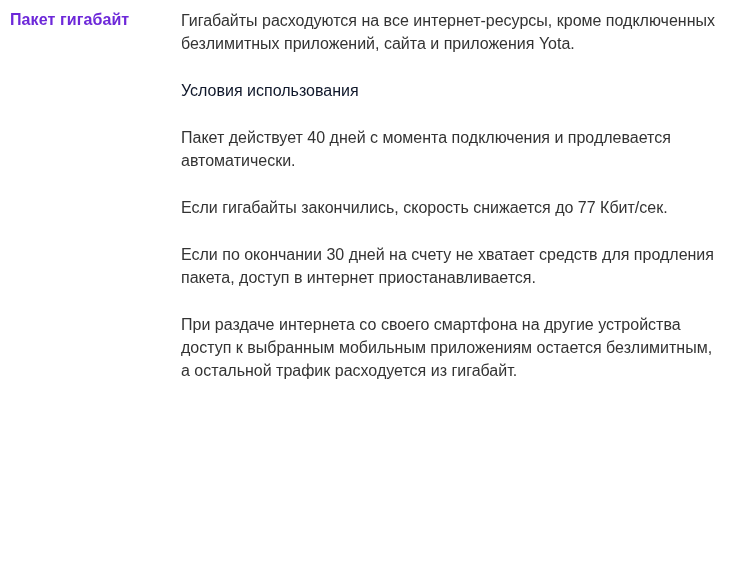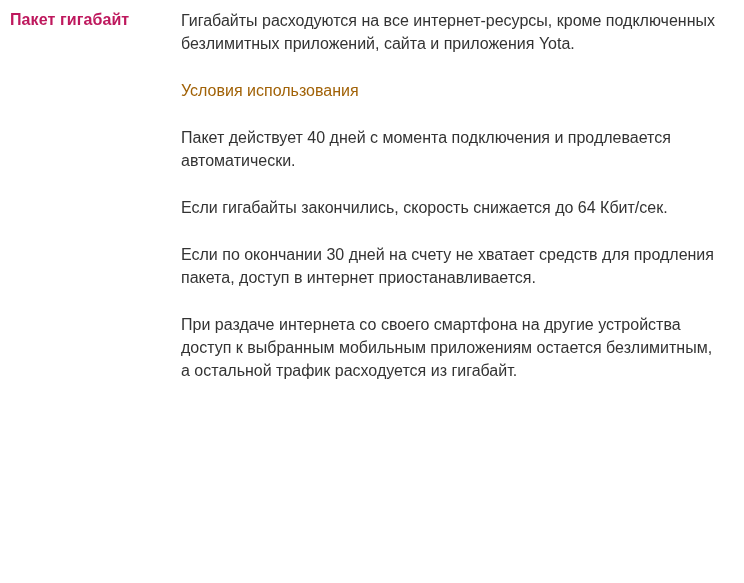--- a/index.html
+++ b/index.html
@@ -19,55 +19,55 @@
       display: flex;
       align-items: flex-start;
       padding: 9px 20px 0 10px;
       box-sizing: border-box;
     }
     .label-col {
       flex: 0 0 171px;
       width: 171px;
       font-size: 16px;
       font-weight: bold;
-      color: #be185d;
+      color: #6d28d9;
       line-height: 21px;
       letter-spacing: 0.1px;
     }
     .content-col {
       width: 540px;
       max-width: 540px;
       font-size: 16px;
       color: #333333;
       line-height: 23px;
     }
     .content-col p {
       margin: 0 4px 24px 0;
     }
     .content-col p.muted {
-      color: #a16207;
+      color: #0f172a;
     }
   </style>
 </head>
 <body>
 
 <div class="sheet">
   <div class="row">
 
     <div class="label-col">Пакет гигабайт</div>
 
     <div class="content-col">
       <p>Гигабайты расходуются на все интернет-ресурсы, кроме подключенных безлимитных приложений, сайта и приложения Yota.</p>
 
 
       <p class="muted">Условия использования</p>
 
       <p>Пакет действует 40 дней с момента подключения и продлевается автоматически.</p>
 
-      <p>Если гигабайты закончились, скорость снижается до 64 Кбит/сек.</p>
+      <p>Если гигабайты закончились, скорость снижается до 77 Кбит/сек.</p>
 
       <p>Если по окончании 30 дней на счету не хватает средств для продления пакета, доступ в интернет приостанавливается.</p>
 
 
       <p>При раздаче интернета со своего смартфона на другие устройства доступ к выбранным мобильным приложениям остается безлимитным, а остальной трафик расходуется из гигабайт.</p>
     </div>
 
   </div>
 </div>
 

